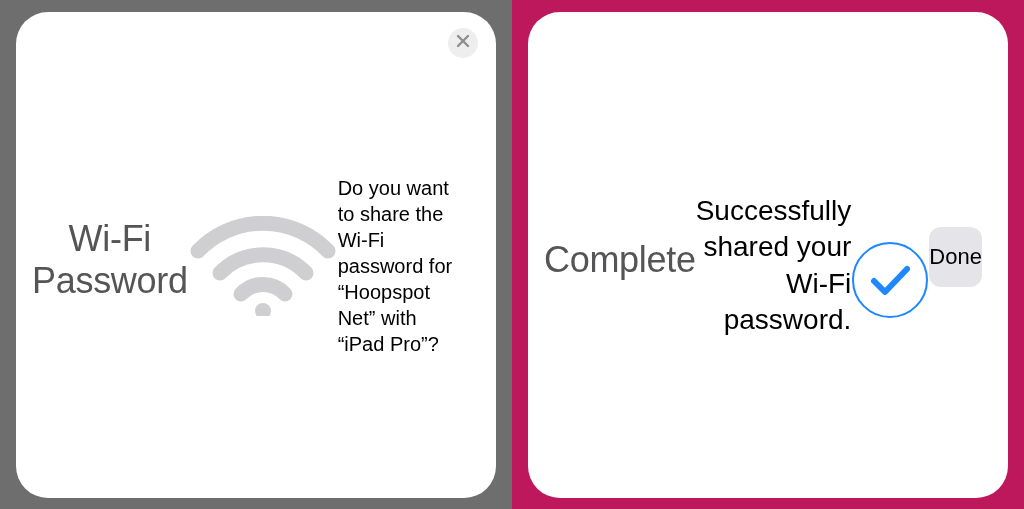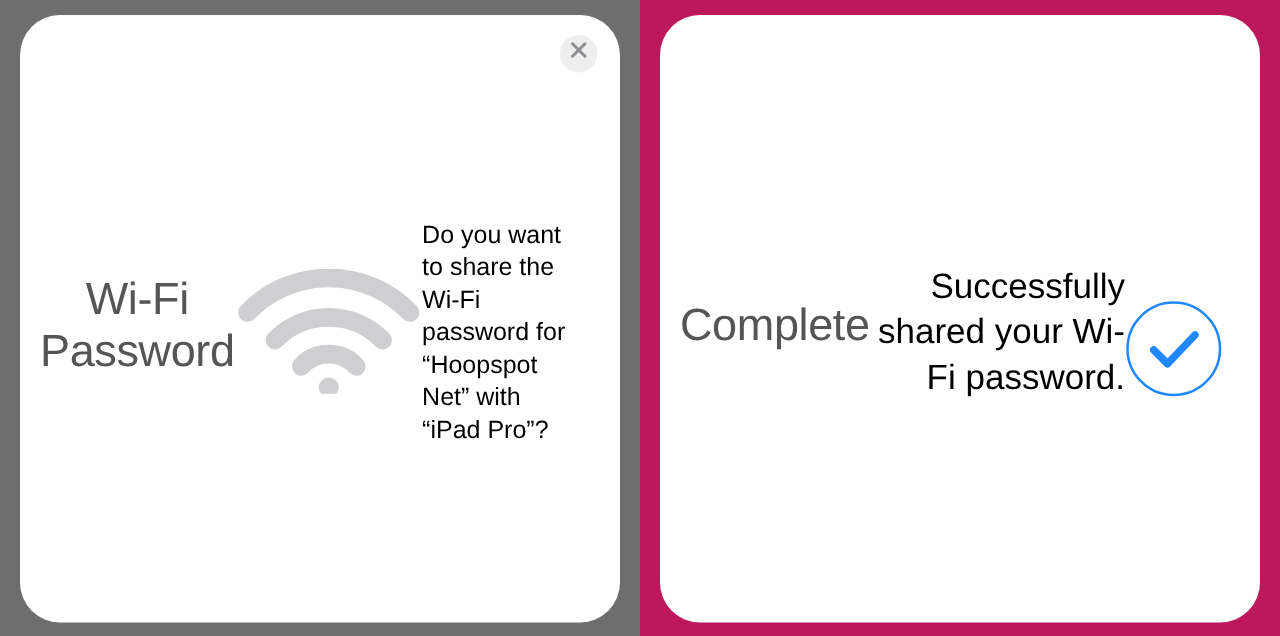--- a/index.html
+++ b/index.html
@@ -139,14 +139,15 @@
   <div class="card">
     <div class="title">Complete</div>
     <div class="body-text-complete">Successfully shared your Wi-Fi password.</div>
     <div>
       <svg class="check-circle" viewBox="0 0 78 78">
         <circle cx="39" cy="39" r="37" stroke="#1f87ff" stroke-width="2" fill="none"></circle>
         <path d="M 23 40 L 34 51 L 56 28" stroke="#1f87ff" stroke-width="6" fill="none" stroke-linecap="round" stroke-linejoin="round"></path>
       </svg>
     </div>
     <div class="spacer"></div>
+    <button class="primary-btn">Done</button>
   </div>
 </div>
 
 </body></html>

